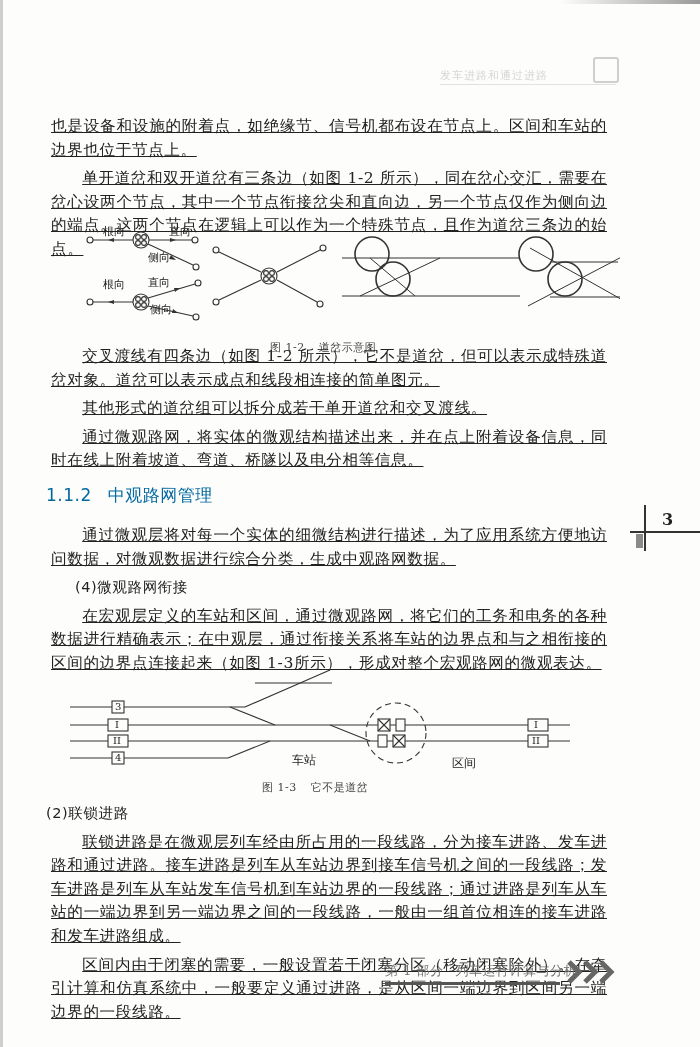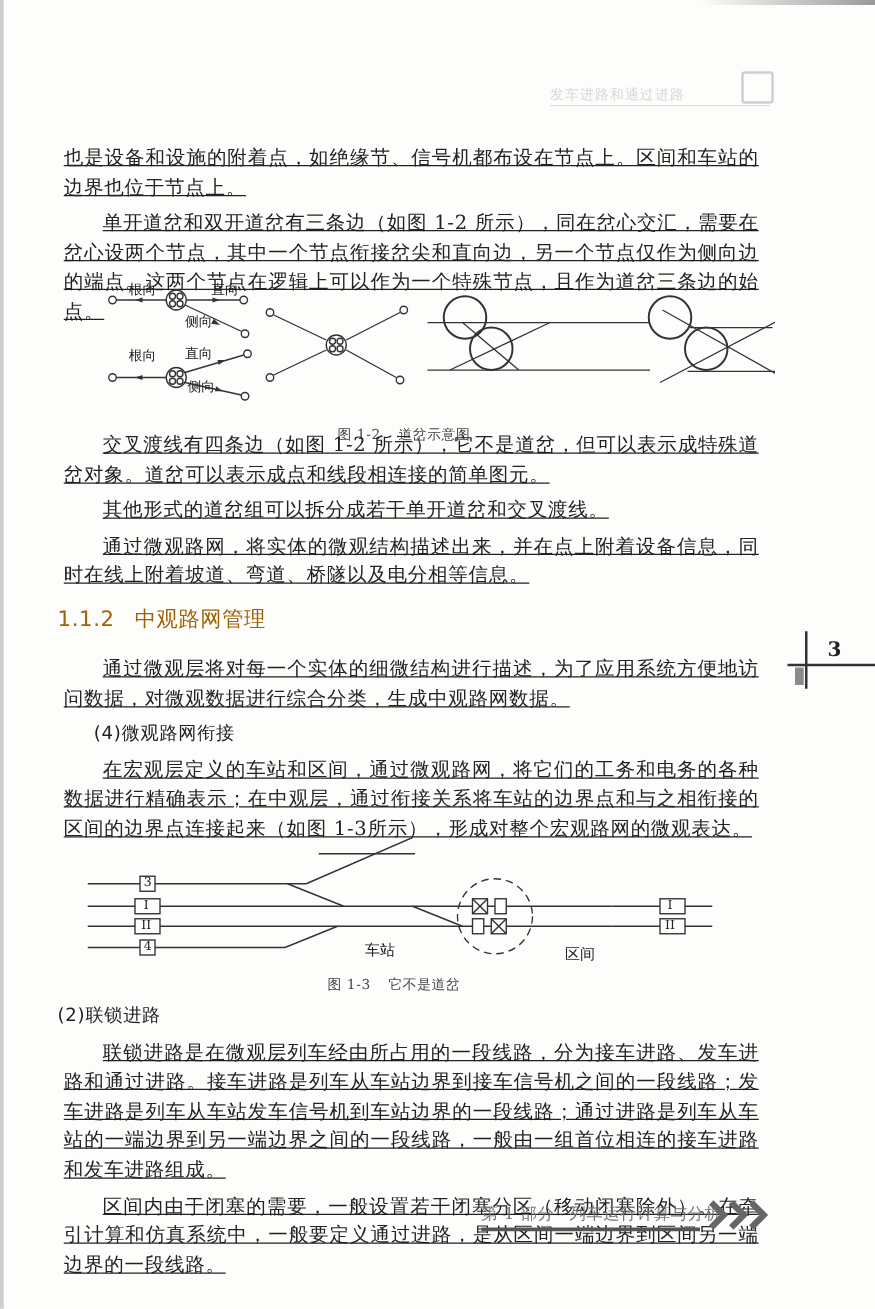--- a/index.html
+++ b/index.html
@@ -12,21 +12,21 @@
   .page-edge { position: absolute; left: 0; top: 0; width: 3px; height: 1047px; background: #cfcfcf; }
   .top-shadow { position: absolute; right: 0; top: 0; width: 140px; height: 4px; background: linear-gradient(90deg, #fdfdfb, #9a9a9a); }
   .header-logo-box { position: absolute; left: 593px; top: 57px; width: 22px; height: 22px; border: 2px solid #cfcfcf; border-radius: 3px; }
   .header-ghost { position: absolute; left: 440px; top: 68px; font-size: 11px; color: #d6d6d6; letter-spacing: 1px; }
   .header-ghost-line { position: absolute; left: 440px; top: 84px; width: 176px; height: 1px; background: #e2e2e2; }
 
   .text { position: absolute; left: 46px; width: 566px; font-size: 15.6px; line-height: 23.6px; letter-spacing: 0.6px; }
   .p { margin: 5px; text-indent: 2em; text-align: justify; text-decoration: underline; }
   .p.noindent { text-indent: 0; }
   .sub { margin: 0; text-indent: 0; padding-left: 0; }
-  .heading { position: absolute; left: 46px; font-family: "DejaVu Sans", "Liberation Sans", sans-serif; font-size: 17px; color: #a16207; letter-spacing: 0.5px; }
+  .heading { position: absolute; left: 46px; font-family: "DejaVu Sans", "Liberation Sans", sans-serif; font-size: 17px; color: #0369a1; letter-spacing: 0.5px; }
   .heading .num { margin-right: 16px; }
 
   .caption { position: absolute; font-size: 11px; color: #444; letter-spacing: 0.5px; }
   .caption .cnum { margin-right: 14px; }
   .thumb-vline { position: absolute; left: 644px; top: 505px; width: 2px; height: 46px; background: #333; }
   .thumb-hline { position: absolute; left: 630px; top: 531px; width: 70px; height: 1.5px; background: #333; }
   .thumb-block { position: absolute; left: 636px; top: 534px; width: 7px; height: 14px; background: #8a8a8a; }
   .thumb-num { position: absolute; left: 662px; top: 510px; font-size: 16px; font-weight: bold; color: #222; }
 
   .footer { position: absolute; left: 385px; top: 962px; }

